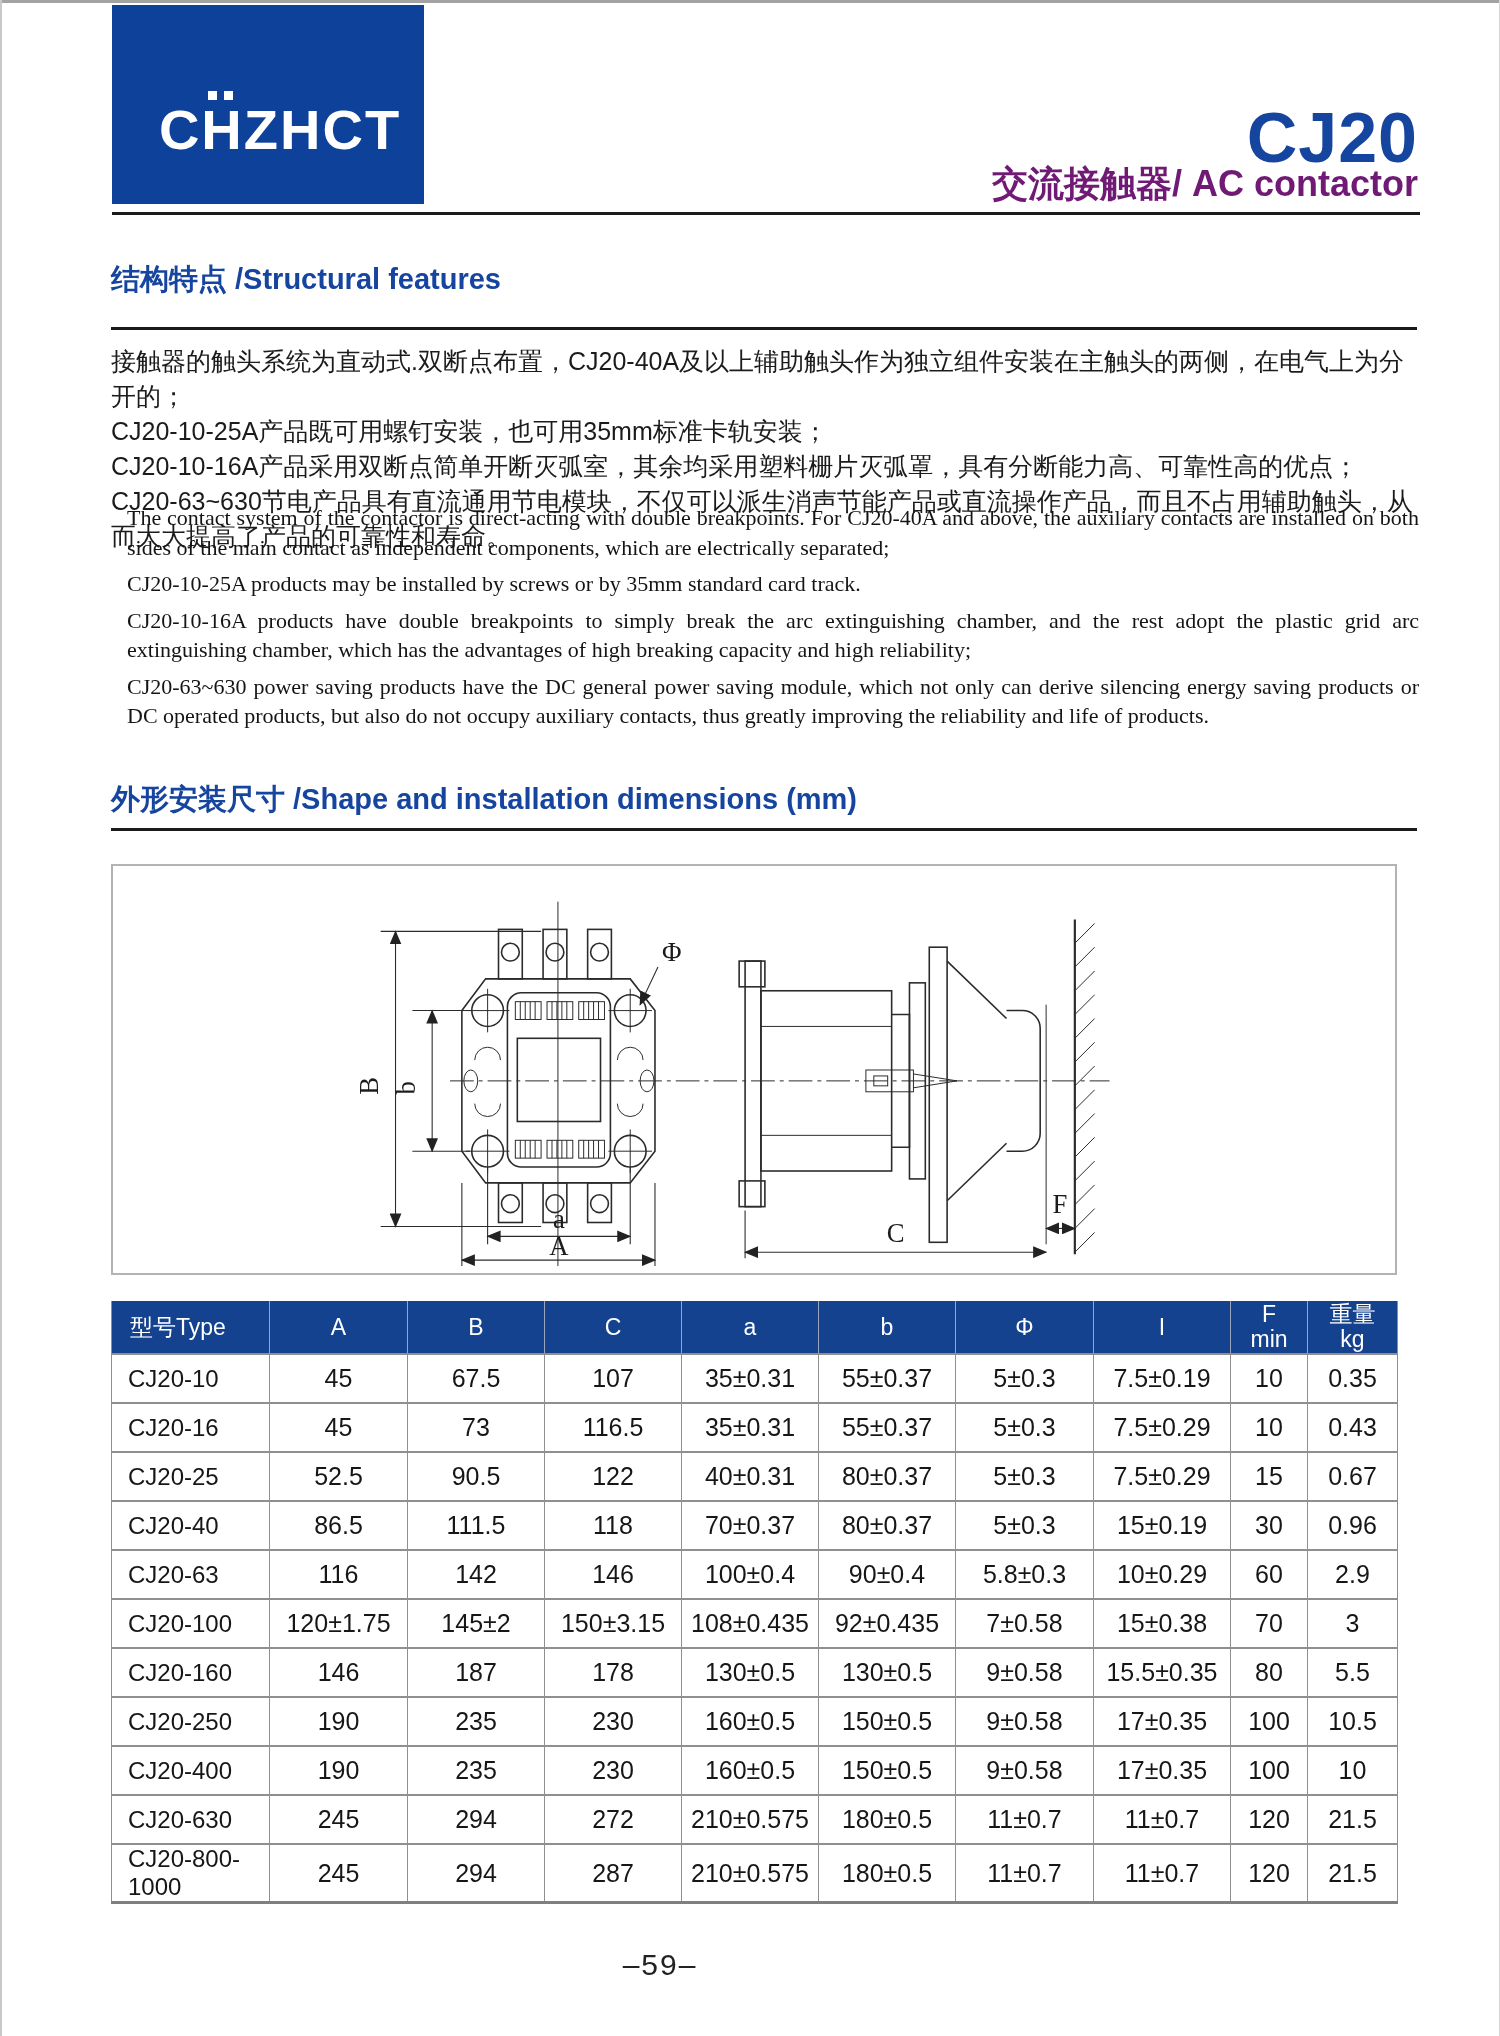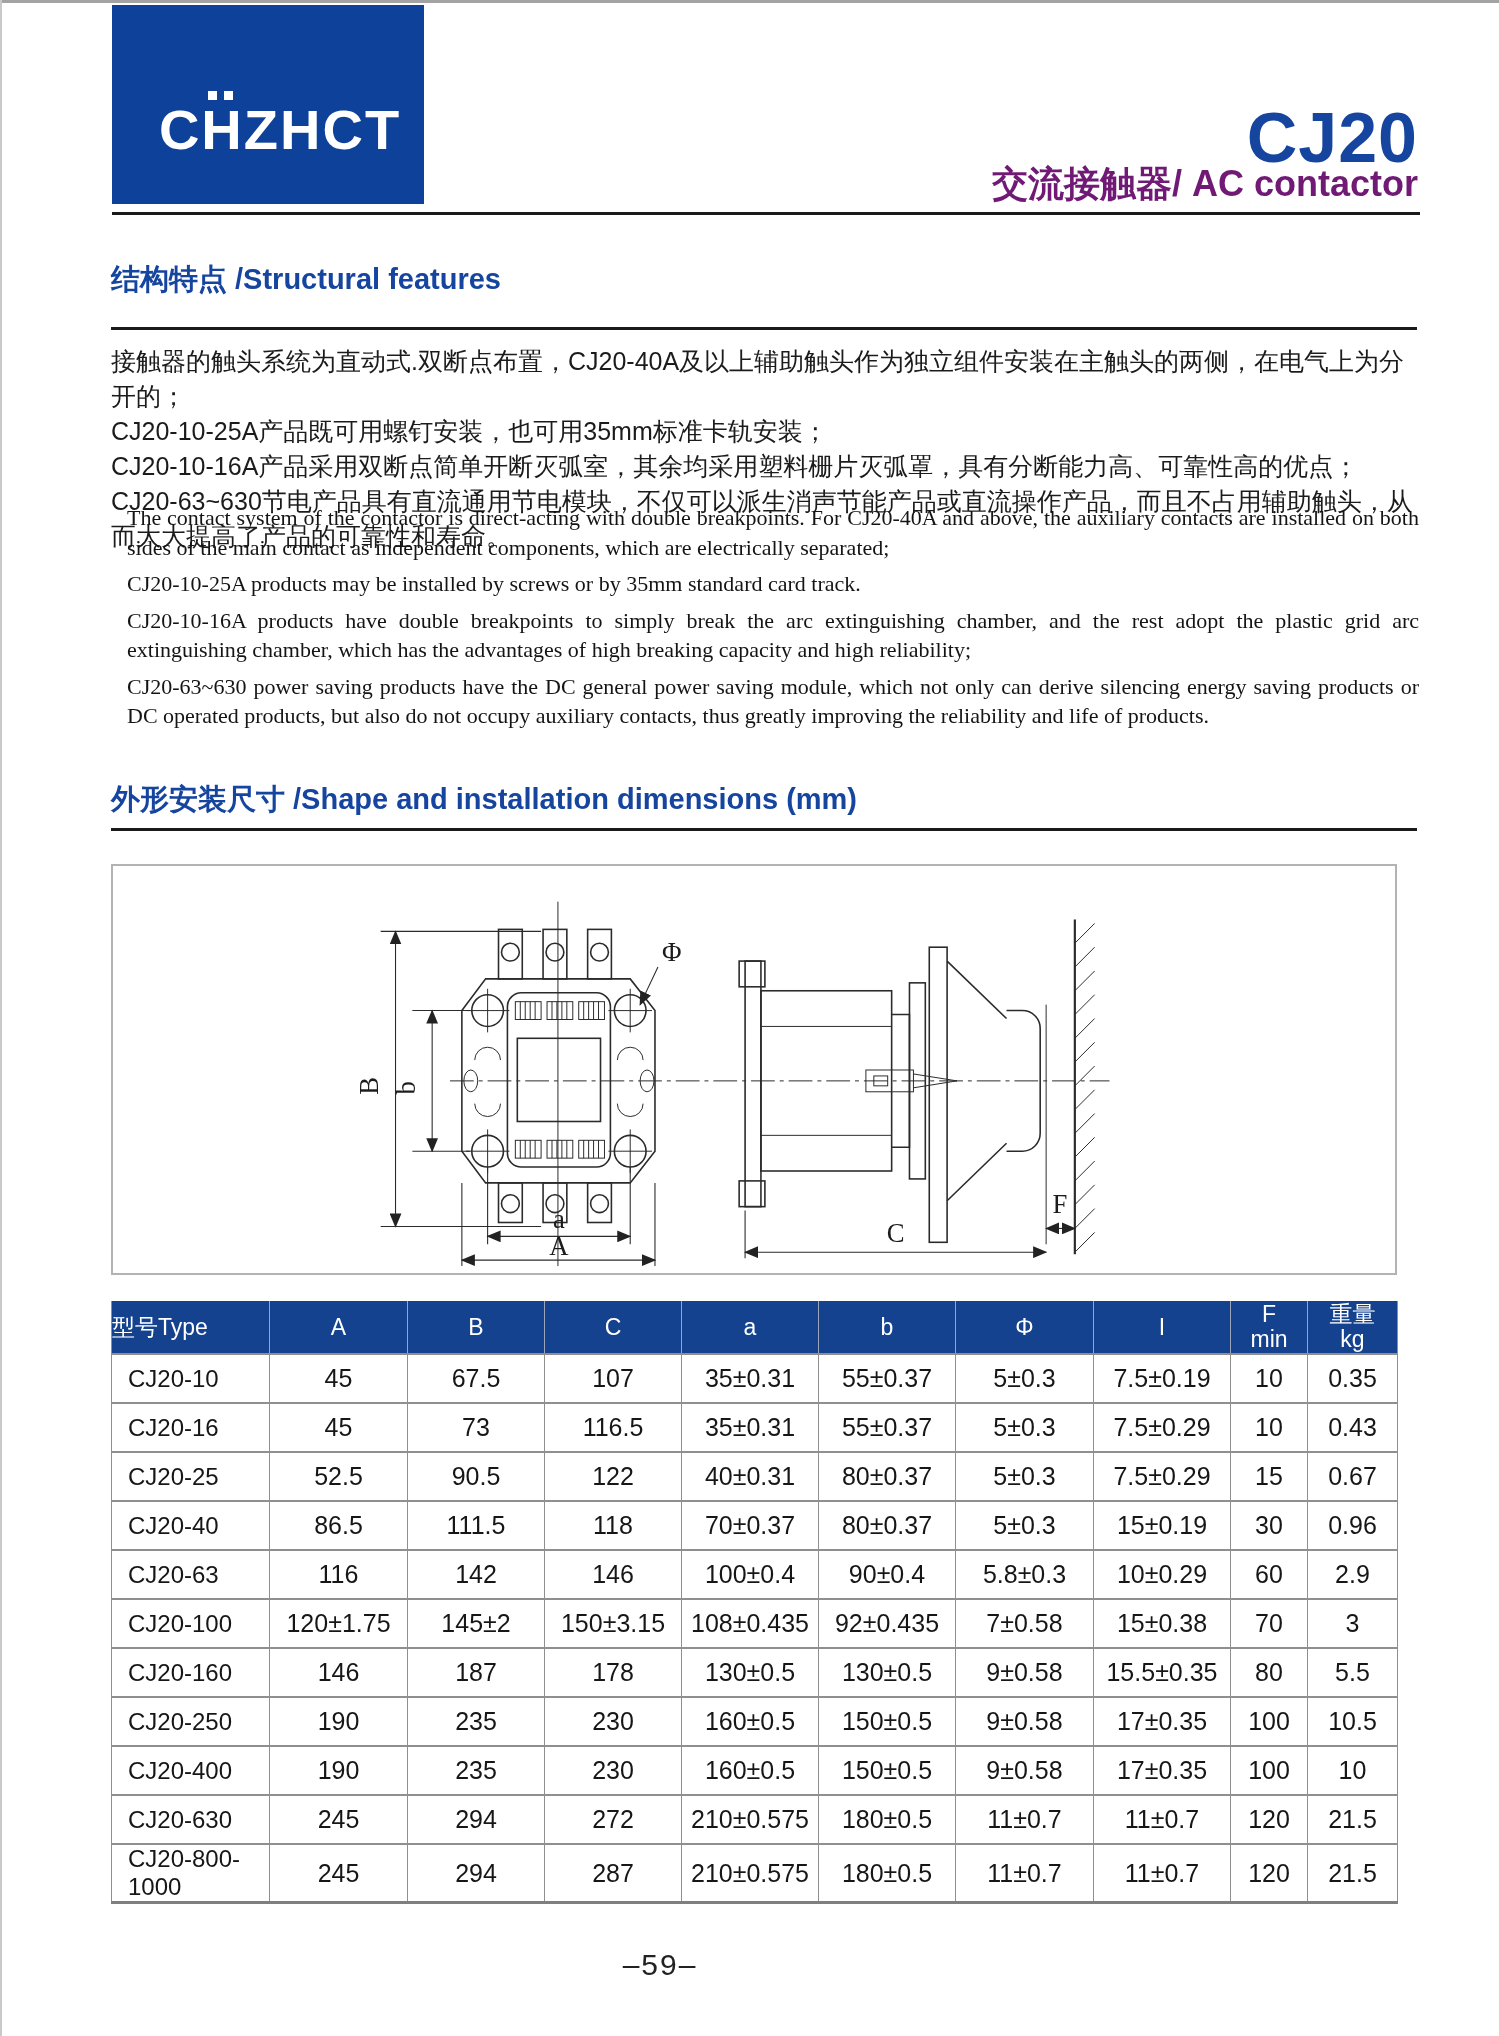--- a/index.html
+++ b/index.html
@@ -64,21 +64,21 @@
 
   
   .dim-table-wrap{position:absolute;left:111px;top:1301px;width:1286px;}
   table.dims{border-collapse:collapse;table-layout:fixed;width:1284px;
     border-left:1px solid var(--border-gray);border-right:1px solid var(--border-gray);
     border-bottom:3px solid #7f7f7f;}
   table.dims th{
     background:var(--table-header-bg);color:#fff;font-weight:normal;
     font-size:23px;line-height:25px;height:53px;text-align:center;vertical-align:middle;
     border-right:1px solid #9aa4bc;border-bottom:2px solid var(--border-gray);padding:0;}
-  table.dims th:first-child{text-align:left;}
+  table.dims th:first-child{text-align:left;padding-left:18px;}
   table.dims th:last-child{border-right:none;}
   table.dims td{
     font-size:25px;height:49px;text-align:center;vertical-align:middle;
     border-right:1px solid var(--border-gray);border-bottom:2px solid var(--border-gray);
     color:#161616;padding:0;}
   table.dims td:last-child{border-right:none;}
   table.dims td.model{text-align:left;padding-left:16px;font-size:24px;}
 
   .footer{position:absolute;left:0;top:1948px;width:1320px;text-align:center;
     font-size:30px;letter-spacing:2px;color:#222;}

